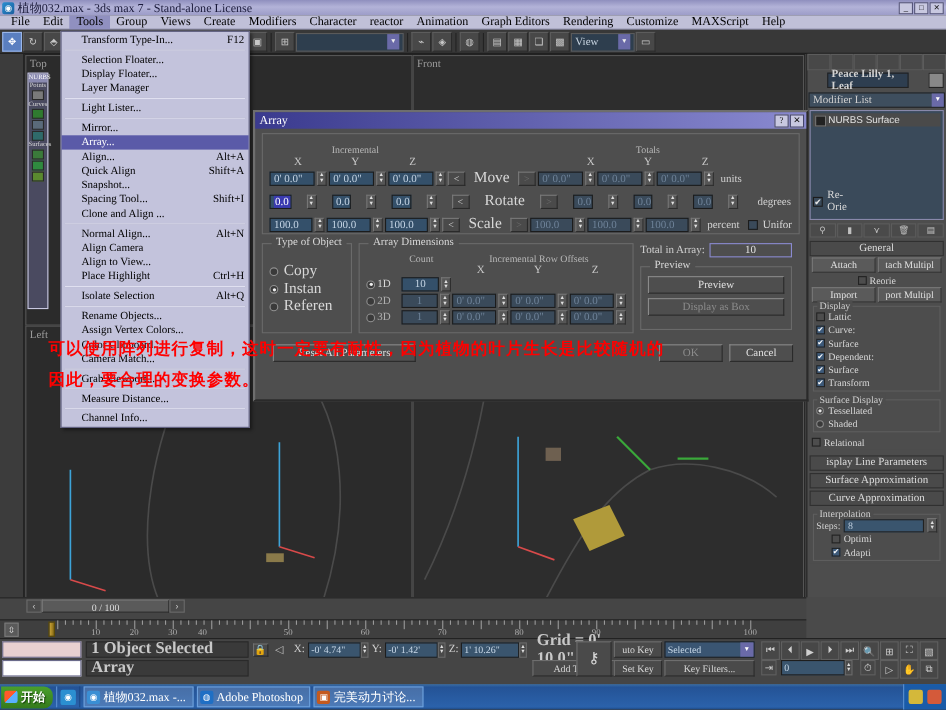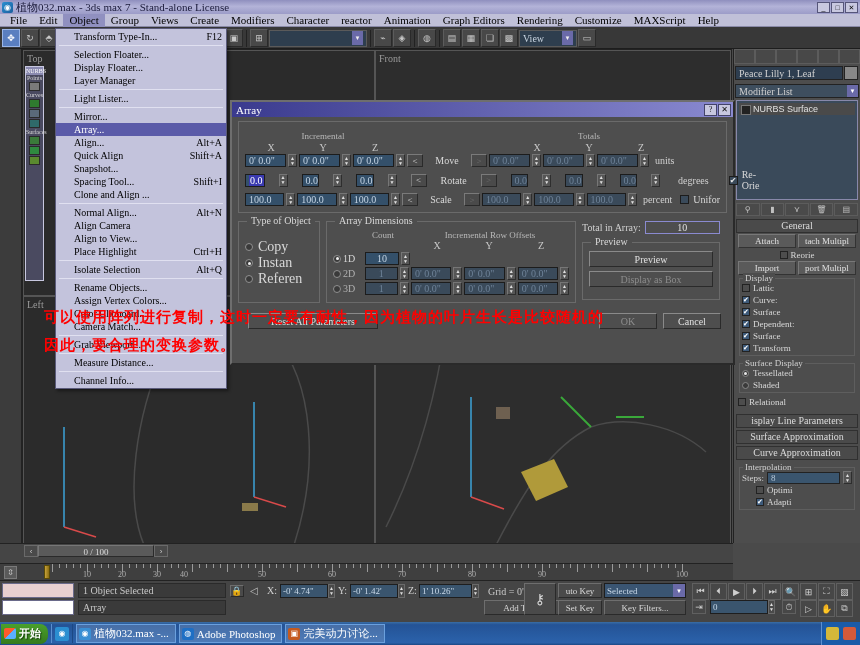--- a/index.html
+++ b/index.html
@@ -101,23 +101,23 @@
   .nurbsbox .icn { width:11px; height:9px; margin:1px auto; border:1px solid #2a2a2a; }
 
   
   .cmdpanel {
     position:absolute; left:733px; top:49px; width:127px; height:494px;
     background:#4d4d4d; border-left:1px solid #222;
   }
   .cp-tabs { display:flex; height:15px; background:#3d3d3d; }
   .cp-tab { flex:1; border:1px solid #5c5c5c; background:#484848; }
   .cp-name {
-    margin:2px 1px; height:14px; background:#2e3e50; border:1px solid #222;
+    margin:2px 18px; height:14px; background:#2e3e50; border:1px solid #222;
     color:#d2d2d2; font-family:"Liberation Serif",serif; font-size:10px;
-    display:flex; align-items:center; padding-left:3px;
+    display:flex; align-items:center; padding-left:3px;font-weight:bold;
   }
   .cp-modlist {
     margin:2px 1px; height:14px; background:#3e4e5e; border:1px solid #222;
     color:#cfcfcf; font-family:"Liberation Serif",serif; font-size:10px;
     display:flex; align-items:center; padding-left:3px;
   }
   .cp-modlist .arw { width:11px; height:12px; background:#6a6aa8; margin-left:auto;
     color:#fff; font-size:6px; display:flex; align-items:center; justify-content:center;}
   .cp-stack {
     margin:2px 2px; height:100px; background:#3a4a5a; border:1px solid #8888aa;
@@ -216,22 +216,22 @@
   .mini-listener {
     position:absolute; left:2px; top:2px; width:72px; height:15px;
     background:#e8d0d0; border:1px solid #6a6a8a;
   }
   .mini-listener2 {
     position:absolute; left:2px; top:19px; width:72px; height:15px;
     background:#fff; border:1px solid #6a6a8a;
   }
   .statustxt {
     position:absolute; background:#3a3a3a; border:1px solid #2a2a2a;
-    color:#c8c8c8; font-family:"Liberation Serif",serif; font-size:10px;
-    display:flex; align-items:center; padding-left:4px;
+    color:#c8c8c8; font-family:"Liberation Serif",serif; font-size:15px;
+    display:flex; align-items:center; padding-left:4px;font-weight:bold;
   }
   .coordfield {
     position:absolute; height:14px; background:#3a556e; border:1px solid #1e1e1e;
     color:#c8d8e8; font-family:"Liberation Serif",serif; font-size:9px;
     display:flex; align-items:center; padding-left:2px;
   }
   .sb-btn {
     position:absolute; background:#4a4a4a; border:1px solid #6e6e6e;
     border-right-color:#2a2a2a; border-bottom-color:#2a2a2a;
     color:#d8d8d8; font-family:"Liberation Serif",serif; font-size:9px;
@@ -341,21 +341,21 @@
     display:flex; flex-direction:column; align-items:center; justify-content:center;
     color:#e0e0e0; font-size:5px; line-height:5px; flex:none;
   }
   .arwbtn {
     width:16px; height:13px; background:#4a4a4a; border:1px solid #7a7a7a;
     border-right-color:#2a2a2a; border-bottom-color:#2a2a2a;
     color:#d8d8d8; font-size:9px; display:flex; align-items:center; justify-content:center;
     flex:none;
   }
   .arwbtn.dim { color:#6e6e6e; }
-  .rowlbl { color:#d8d8d8; font-size:10px; width:44px; text-align:center; }
+  .rowlbl { color:#d8d8d8; font-size:14px; width:44px; text-align:center; }
   .unit { color:#d0d0d0; font-size:10px; padding-left:4px; }
   .chk { display:flex; align-items:center; color:#d8d8d8; font-size:10px; }
   .chk .bx {
     width:9px; height:9px; background:#3a4a5a; border:1px solid #1c1c1c;
     margin-right:4px; flex:none; color:#e8e8e8; font-size:8px; line-height:8px; text-align:center;
   }
   .rad { display:flex; align-items:center; color:#d8d8d8; font-size:14px; line-height:16px; }
   .rad .rd {
     width:8px; height:8px; border-radius:50%; background:#3a3a3a;
     border:1px solid #909090; margin-right:5px; flex:none; position:relative;
@@ -389,21 +389,21 @@
     <div class="tbtns">
       <div class="tbtn">_</div>
       <div class="tbtn">□</div>
       <div class="tbtn">✕</div>
     </div>
   </div>
 
   <div class="menubar">
     <div class="mi">File</div>
     <div class="mi">Edit</div>
-    <div class="mi active">Object</div>
+    <div class="mi active">Tools</div>
     <div class="mi">Group</div>
     <div class="mi">Views</div>
     <div class="mi">Create</div>
     <div class="mi">Modifiers</div>
     <div class="mi">Character</div>
     <div class="mi">reactor</div>
     <div class="mi">Animation</div>
     <div class="mi">Graph Editors</div>
     <div class="mi">Rendering</div>
     <div class="mi">Customize</div>

